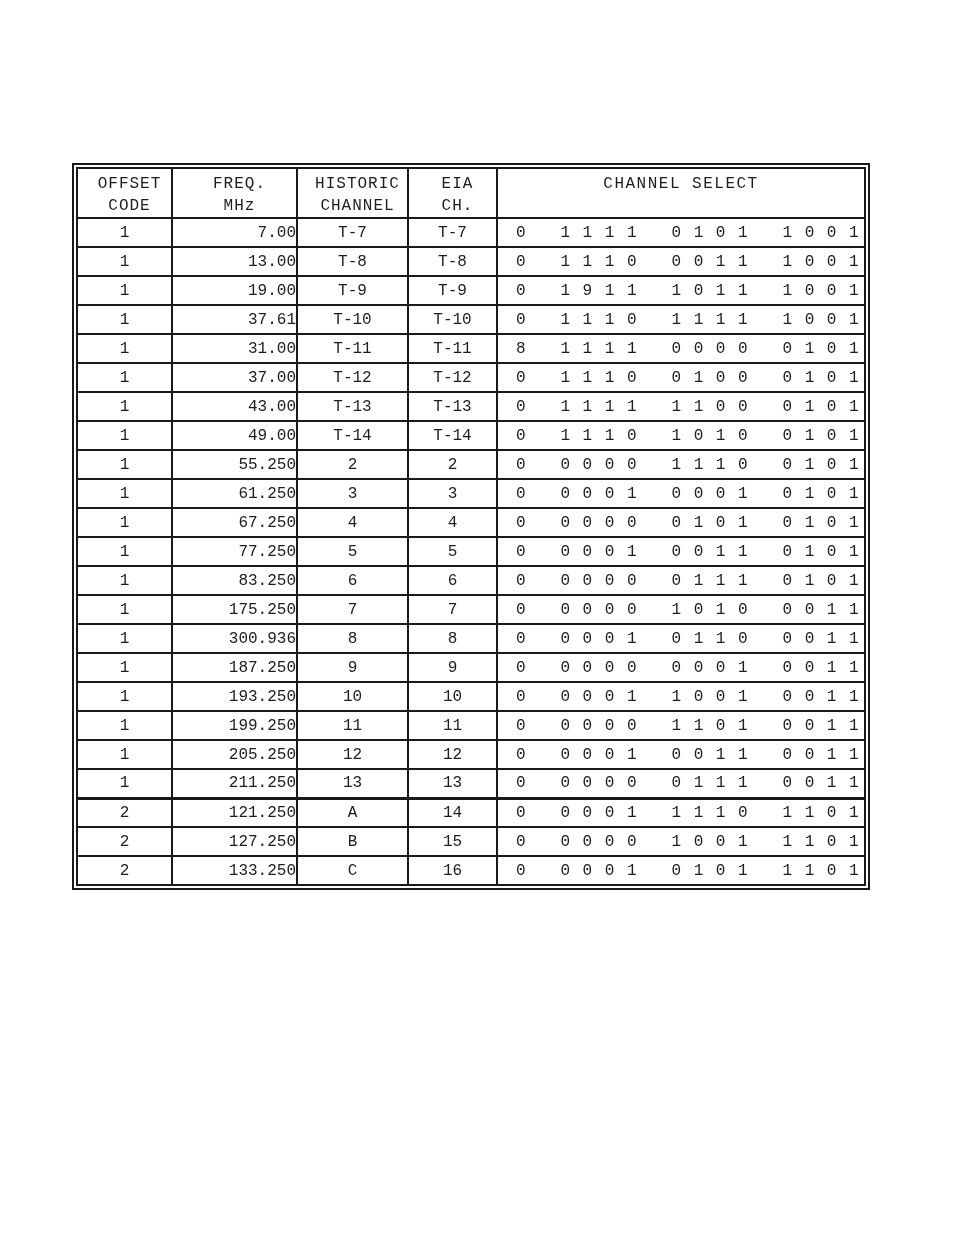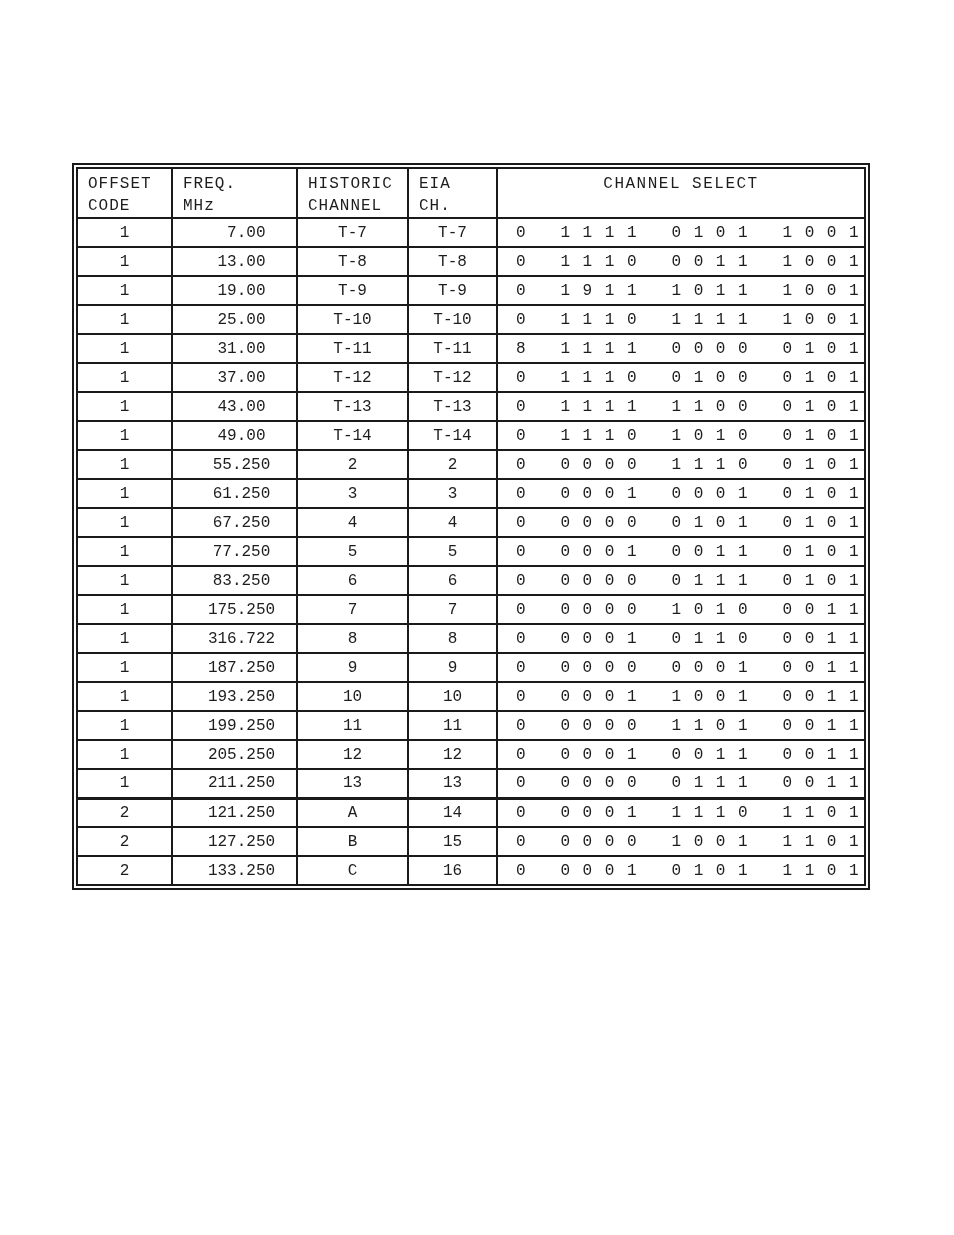--- a/index.html
+++ b/index.html
@@ -34,39 +34,39 @@
   th, td {
     border: 2px solid #1a1a1a;
     font-size: 16px;
     font-weight: 400;
     color: #1d1d1d;
     box-sizing: border-box;
   }
   thead th {
     height: 50px;
     vertical-align: top;
-    text-align: left;
+    text-align: center;
     padding: 5px 0 0 10px;
     white-space: pre-line;
     line-height: 1.35;
     letter-spacing: 1px;
   }
   thead th.h-sel {
     text-align: center;
     padding-left: 0;
     letter-spacing: 1.5px;
     margin-top: 32px;
   }
   tbody td {
     height: 29px;
     padding: 0;
     vertical-align: middle;
   }
   td.c-offset   { text-align: center; }
-  td.c-freq     { text-align: center; padding-left: 14px; white-space: pre; }
+  td.c-freq     { text-align: right; padding-left: 14px; white-space: pre; }
   td.c-hist     { text-align: center; }
   td.c-eia      { text-align: center; }
   td.c-sel      { text-align: left; padding-left: 18px; white-space: pre; letter-spacing: 1.5px; border-radius: 7px; }
   tr.group-start td { border-top-width: 3px; }
 </style>
 </head>
 <body>
 
 <div class="page">
   <div class="table-frame">
@@ -108,21 +108,21 @@
   </tr>
           <tr>
     <td class="c-offset">1</td>
     <td class="c-freq">19.00</td>
     <td class="c-hist">T-9</td>
     <td class="c-eia">T-9</td>
     <td class="c-sel">0   1 9 1 1   1 0 1 1   1 0 0 1</td>
   </tr>
           <tr>
     <td class="c-offset">1</td>
-    <td class="c-freq">25.00</td>
+    <td class="c-freq">37.61</td>
     <td class="c-hist">T-10</td>
     <td class="c-eia">T-10</td>
     <td class="c-sel">0   1 1 1 0   1 1 1 1   1 0 0 1</td>
   </tr>
           <tr>
     <td class="c-offset">1</td>
     <td class="c-freq">31.00</td>
     <td class="c-hist">T-11</td>
     <td class="c-eia">T-11</td>
     <td class="c-sel">8   1 1 1 1   0 0 0 0   0 1 0 1</td>
@@ -185,21 +185,21 @@
   </tr>
           <tr>
     <td class="c-offset">1</td>
     <td class="c-freq">175.250</td>
     <td class="c-hist">7</td>
     <td class="c-eia">7</td>
     <td class="c-sel">0   0 0 0 0   1 0 1 0   0 0 1 1</td>
   </tr>
           <tr>
     <td class="c-offset">1</td>
-    <td class="c-freq">316.722</td>
+    <td class="c-freq">300.936</td>
     <td class="c-hist">8</td>
     <td class="c-eia">8</td>
     <td class="c-sel">0   0 0 0 1   0 1 1 0   0 0 1 1</td>
   </tr>
           <tr>
     <td class="c-offset">1</td>
     <td class="c-freq">187.250</td>
     <td class="c-hist">9</td>
     <td class="c-eia">9</td>
     <td class="c-sel">0   0 0 0 0   0 0 0 1   0 0 1 1</td>

